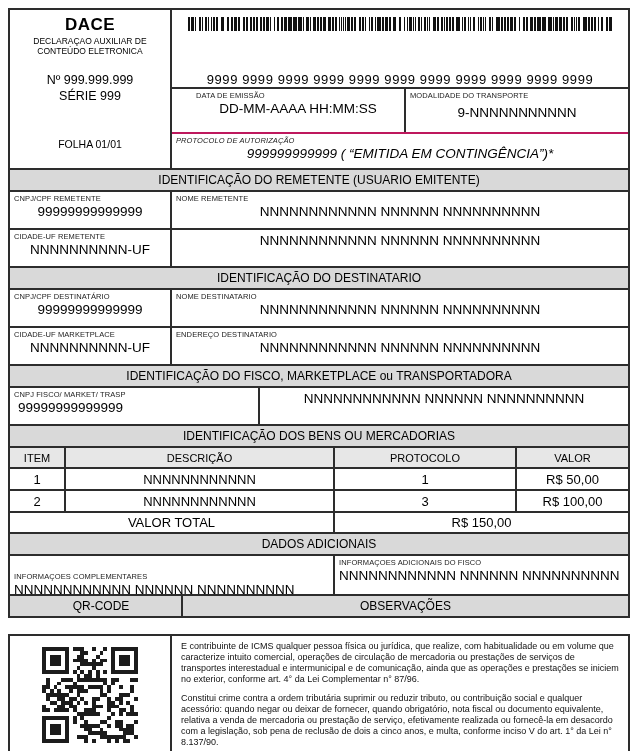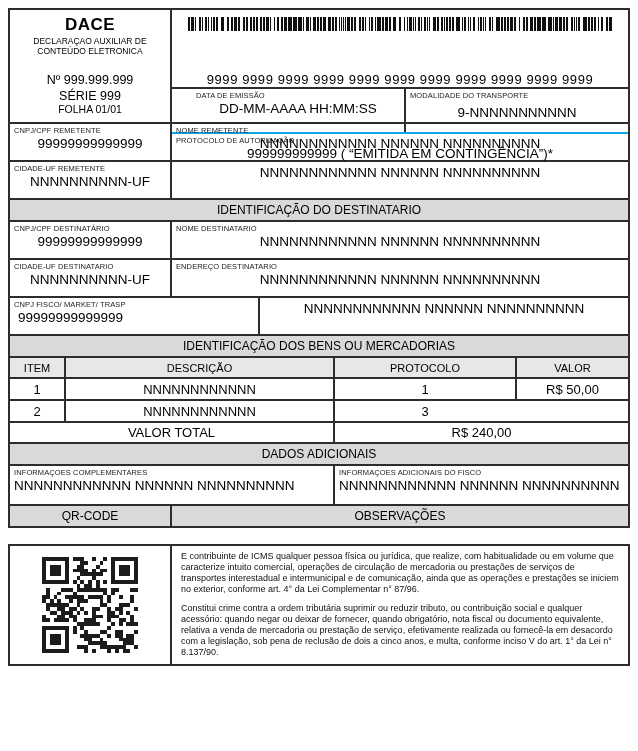--- a/index.html
+++ b/index.html
@@ -6,39 +6,39 @@
   body{width:638px;height:751px;font-family:"Liberation Sans",sans-serif;color:#000;-webkit-font-smoothing:antialiased;}
   .page{position:relative;width:622px;margin:0 auto;padding-top:8px;}
 
   
   .doc{border:2px solid #2d2d2d;background:#fff;}
   .row{display:flex;box-sizing:border-box;}
   .bt{border-top:2px solid #2d2d2d;}
   .bl{border-left:2px solid #2d2d2d;}
 
   
-  .top-row{height:112px;}
+  .top-row{height:158px;}
   .id-box{width:160px;flex:0 0 160px;display:flex;flex-direction:column;align-items:center;text-align:center;padding-top:5px;box-sizing:border-box;}
   .dace-title{font-size:17px;font-weight:bold;letter-spacing:.5px;}
   .dace-sub{font-size:8.5px;line-height:1.2;margin-top:1px;}
   .doc-number{font-size:12.5px;margin-top:17px;}
   .doc-series{font-size:12.5px;margin-top:2px;}
   .doc-sheet{font-size:10.5px;margin-top:auto;margin-bottom:18px;}
   .top-right{flex:1;display:flex;flex-direction:column;border-left:2px solid #2d2d2d;}
   .barcode-box{height:77px;flex:0 0 77px;display:flex;flex-direction:column;align-items:center;justify-content:flex-start;padding-top:7px;box-sizing:border-box;gap:40px;}
   .barcode-svg{width:424px;height:44px;display:block;}
   .barcode-digits{font-size:13px;letter-spacing:.6px;margin-top:1px;white-space:nowrap;}
   .fields-row{height:43px;flex:0 0 43px;display:flex;border-top:2px solid #2d2d2d;}
   .cell{box-sizing:border-box;padding:2px 4px;}
   .lbl{font-size:7.5px;letter-spacing:.1px;color:#1a1a1a;}
   .val{font-size:13.5px;text-align:center;margin-top:1px;white-space:nowrap;}
   .emission-cell{width:232px;flex:0 0 232px;padding-left:24px;}
   .transport-cell{flex:1;border-left:2px solid #2d2d2d;}
   .transport-cell .val{margin-top:5px;}
-  .protocol-cell{flex:1;border-top:2px solid #0ea5e9;}
+  .protocol-cell{flex:1;border-top:2px solid #be185d;font-style:italic;}
 
   
   .bar{height:20px;line-height:20px;background:#d9d9d9;text-align:center;font-size:12px;border-top:2px solid #2d2d2d;overflow:hidden;}
 
   
   .frow{height:38px;}
   .left-col{width:160px;flex:0 0 160px;}
   .wide-col{flex:1;border-left:2px solid #2d2d2d;}
   .fisco-left{width:248px;flex:0 0 248px;}
 
@@ -52,26 +52,26 @@
   .c-qty{width:182px;flex:0 0 182px;}
   .c-val{flex:1;}
   .tbody-row{height:22px;font-size:13px;}
   .tbody-row .tc{font-size:13px;}
   .total-row{height:21px;}
   .c-total-label{width:323px;flex:0 0 323px;font-size:13px;}
   .c-total-val{flex:1;font-size:13px;}
 
   
   .inforow{height:40px;}
-  .info-left{width:323px;flex:0 0 323px;}
+  .info-left{width:323px;flex:0 0 323px;margin-top:14px;}
   .info-right{flex:1;border-left:2px solid #2d2d2d;}
   .info-val{font-size:13.5px;margin-top:1px;white-space:nowrap;}
 
   
-  .qr-bar-row{height:20px;border-top:2px solid #2d2d2d;background:#d9d9d9;display:flex;}
+  .qr-bar-row{height:20px;border-top:2px solid #2d2d2d;background:#d9d9d9;display:flex;padding-left:11px;}
   .qr-bar-cell{display:flex;align-items:center;justify-content:center;font-size:12px;box-sizing:border-box;}
   .qr-bar-left{width:160px;flex:0 0 160px;}
   .qr-bar-right{flex:1;border-left:2px solid #2d2d2d;}
 
   
   .footer-box{margin-top:16px;border:2px solid #2d2d2d;height:118px;display:flex;box-sizing:content-box;}
   .qr-cell{width:160px;flex:0 0 160px;display:flex;align-items:center;justify-content:center;}
   .obs-cell{flex:1;border-left:2px solid #2d2d2d;padding:5px 8px 4px 9px;box-sizing:border-box;}
   .obs-cell p{margin:0 0 8px 0;font-size:9px;line-height:1.22;color:#111;}
   .obs-cell p:last-child{margin-bottom:0;}
@@ -231,20 +231,21 @@
             <div class="val">9-NNNNNNNNNNN</div>
           </div>
         </div>
         <div class="cell protocol-cell">
           <div class="lbl">PROTOCOLO DE AUTORIZAÇÃO</div>
           <div class="val">999999999999 ( “EMITIDA EM CONTINGÊNCIA”)*</div>
         </div>
       </div>
     </div>
 
+    <div class="bar">IDENTIFICAÇÃO DO REMETENTE (USUARIO EMITENTE)</div>
     <div class="row frow bt">
       <div class="cell left-col">
         <div class="lbl">CNPJ/CPF REMETENTE</div>
         <div class="val">99999999999999</div>
       </div>
       <div class="cell wide-col">
         <div class="lbl">NOME REMETENTE</div>
         <div class="val">NNNNNNNNNNNN NNNNNN NNNNNNNNNN</div>
       </div>
     </div>
@@ -264,29 +265,30 @@
         <div class="lbl">CNPJ/CPF DESTINATÁRIO</div>
         <div class="val">99999999999999</div>
       </div>
       <div class="cell wide-col">
         <div class="lbl">NOME DESTINATARIO</div>
         <div class="val">NNNNNNNNNNNN NNNNNN NNNNNNNNNN</div>
       </div>
     </div>
     <div class="row frow bt">
       <div class="cell left-col">
-        <div class="lbl">CIDADE-UF DESTINATARIO</div>
+        <div class="lbl">CIDADE-UF MARKETPLACE</div>
         <div class="val">NNNNNNNNNN-UF</div>
       </div>
       <div class="cell wide-col">
         <div class="lbl">ENDEREÇO DESTINATARIO</div>
         <div class="val">NNNNNNNNNNNN NNNNNN NNNNNNNNNN</div>
       </div>
     </div>
 
+    <div class="bar">IDENTIFICAÇÃO DO FISCO, MARKETPLACE ou TRANSPORTADORA</div>
     <div class="row frow bt">
       <div class="cell fisco-left">
         <div class="lbl">CNPJ FISCO/ MARKET/ TRASP</div>
         <div class="val" style="text-align:left;padding-left:4px;">99999999999999</div>
       </div>
       <div class="cell wide-col">
         <div class="val">NNNNNNNNNNNN NNNNNN NNNNNNNNNN</div>
       </div>
     </div>
 
@@ -300,24 +302,25 @@
     <div class="trow tbody-row bt">
       <div class="tc c-item">1</div>
       <div class="tc c-desc bl">NNNNNNNNNNNN</div>
       <div class="tc c-qty bl">1</div>
       <div class="tc c-val bl">R$ 50,00</div>
     </div>
     <div class="trow tbody-row bt">
       <div class="tc c-item">2</div>
       <div class="tc c-desc bl">NNNNNNNNNNNN</div>
       <div class="tc c-qty bl">3</div>
+      <div class="tc c-val bl">R$ 100,00</div>
     </div>
     <div class="trow total-row bt">
       <div class="tc c-total-label">VALOR TOTAL</div>
-      <div class="tc c-total-val bl">R$ 240,00</div>
+      <div class="tc c-total-val bl">R$ 150,00</div>
     </div>
 
     <div class="bar">DADOS ADICIONAIS</div>
     <div class="row inforow bt">
       <div class="cell info-left">
         <div class="lbl">INFORMAÇOES COMPLEMENTARES</div>
         <div class="info-val">NNNNNNNNNNNN NNNNNN NNNNNNNNNN</div>
       </div>
       <div class="cell info-right">
         <div class="lbl">INFORMAÇOES ADICIONAIS DO FISCO</div>

